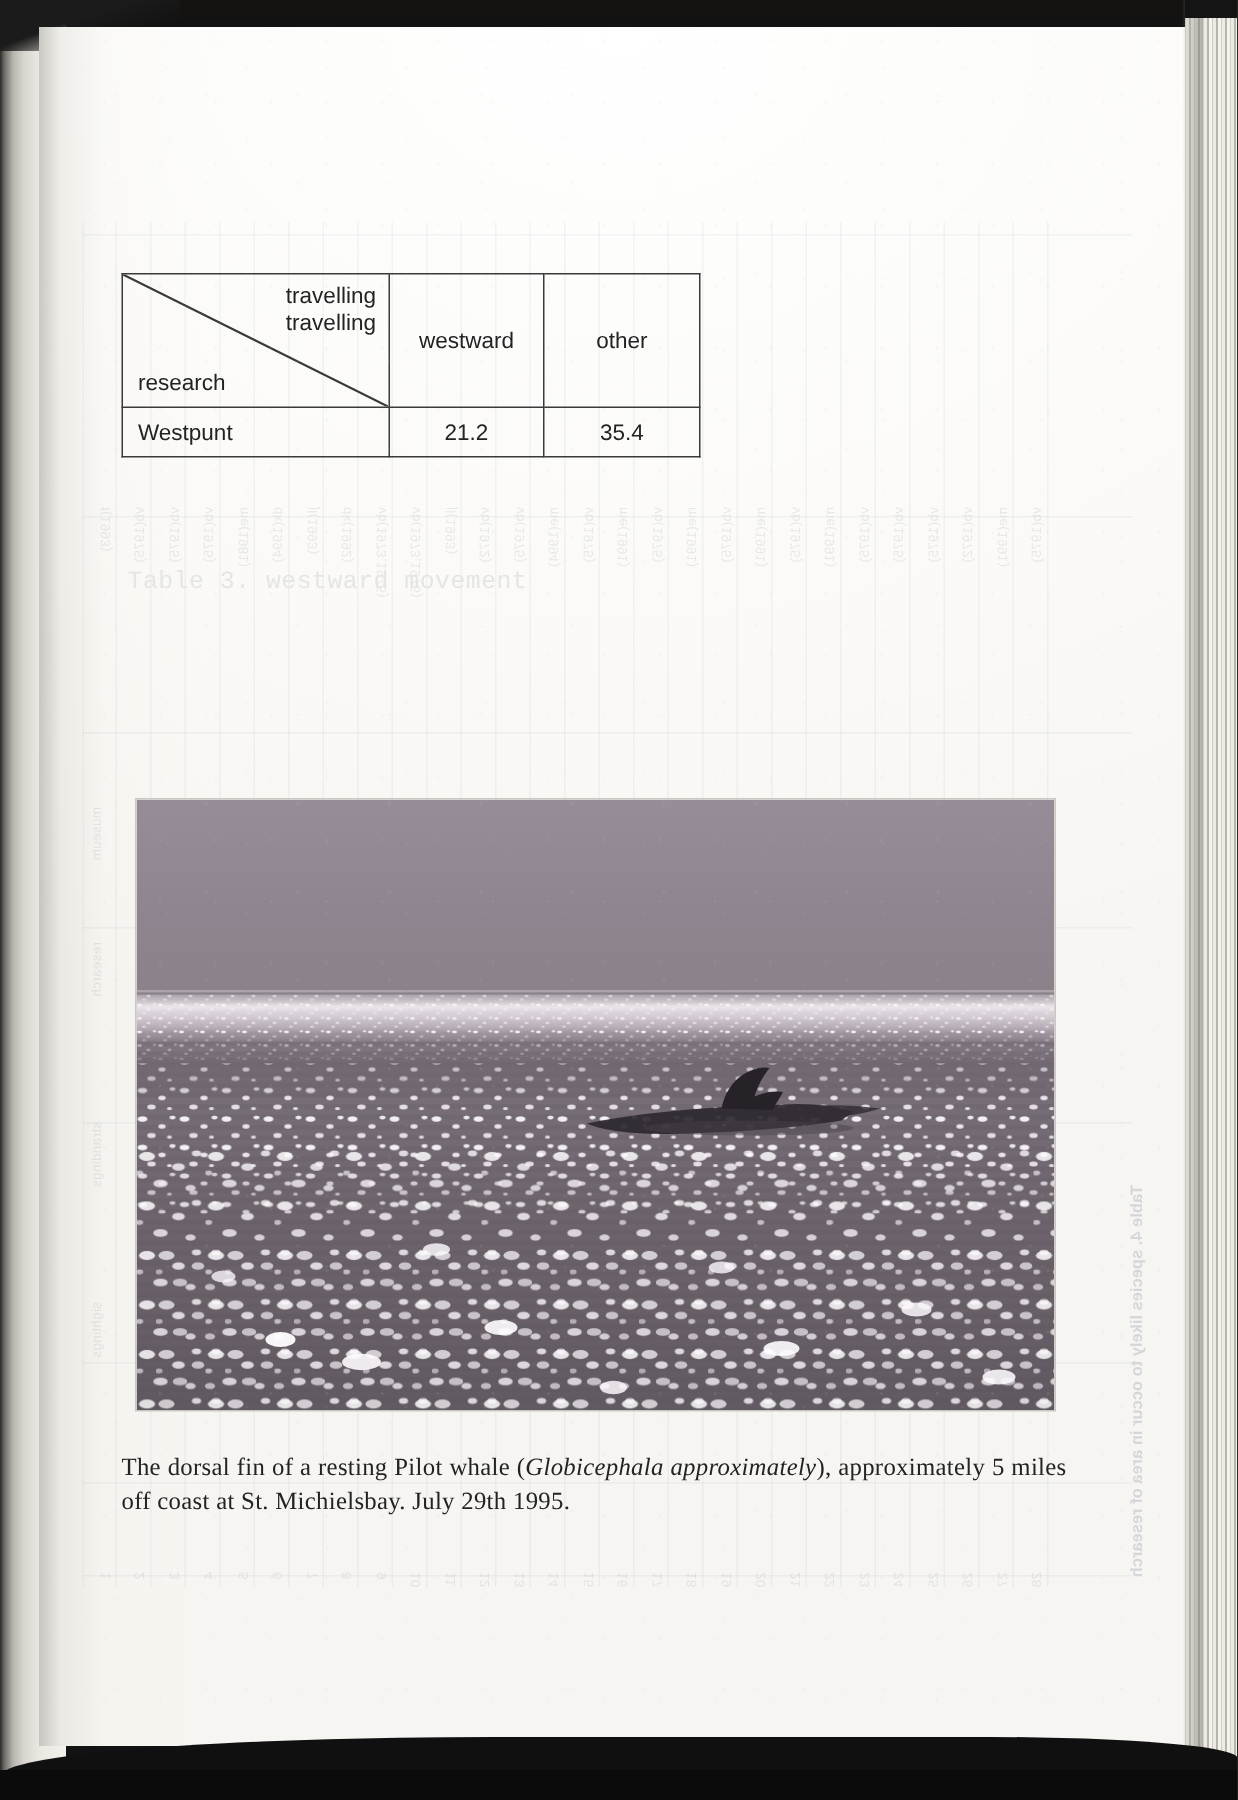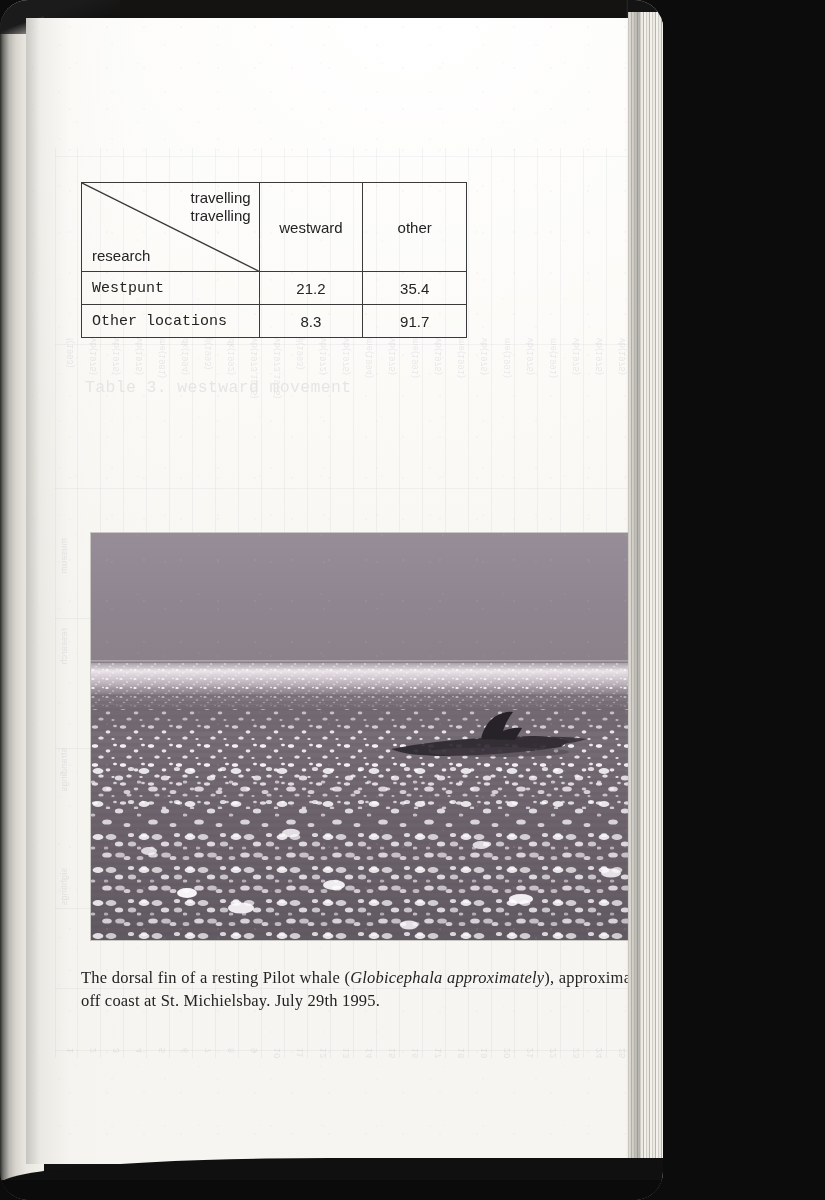--- a/index.html
+++ b/index.html
@@ -4,26 +4,25 @@
 <title>Scanned page — Table 3 and Pilot whale photograph</title>
 <style>
   html, body {
     margin: 0;
     padding: 0;
     background: #0c0c0c;
   }
 
   #page-root {
     position: relative;
-    width: 663px;
+    width: 825px;
     height: 1200px;
     overflow: hidden;
     background: #111010;
     font-family: "Liberation Serif", serif;
-    border-radius: 28px;
   }
 
   
 
   .scan-backdrop {
     position: absolute;
     inset: 0;
     background: #121212;
   }
 
@@ -252,21 +251,20 @@
   .head-cell {
     width: 100px;
     text-align: center;
     height: 88px;
   }
 
   .row-label {
     padding-left: 10px !important;
     height: 32px;
     font-size: 15px;
-    font-family: Liberation Mono, monospace;
   }
 
   .num-cell {
     text-align: center;
     height: 32px;
     font-size: 15px;
   }
 
   
 
@@ -485,25 +483,20 @@
           <div class="corner-label-bottom">research</div>
         </td>
         <td class="head-cell">westward</td>
         <td class="head-cell">other</td>
       </tr>
       <tr>
         <td class="row-label">Westpunt</td>
         <td class="num-cell">21.2</td>
         <td class="num-cell">35.4</td>
       </tr>
-      <tr>
-        <td class="row-label">Other locations</td>
-        <td class="num-cell">8.3</td>
-        <td class="num-cell">91.7</td>
-      </tr>
     </tbody>
       </table>
   </div>
 
   <div class="table-caption">Table 3. westward movement</div>
 
   <div class="photo-frame">
     <div class="photo">
       <svg viewBox="0 0 612 407" preserveAspectRatio="none">
         <defs>

